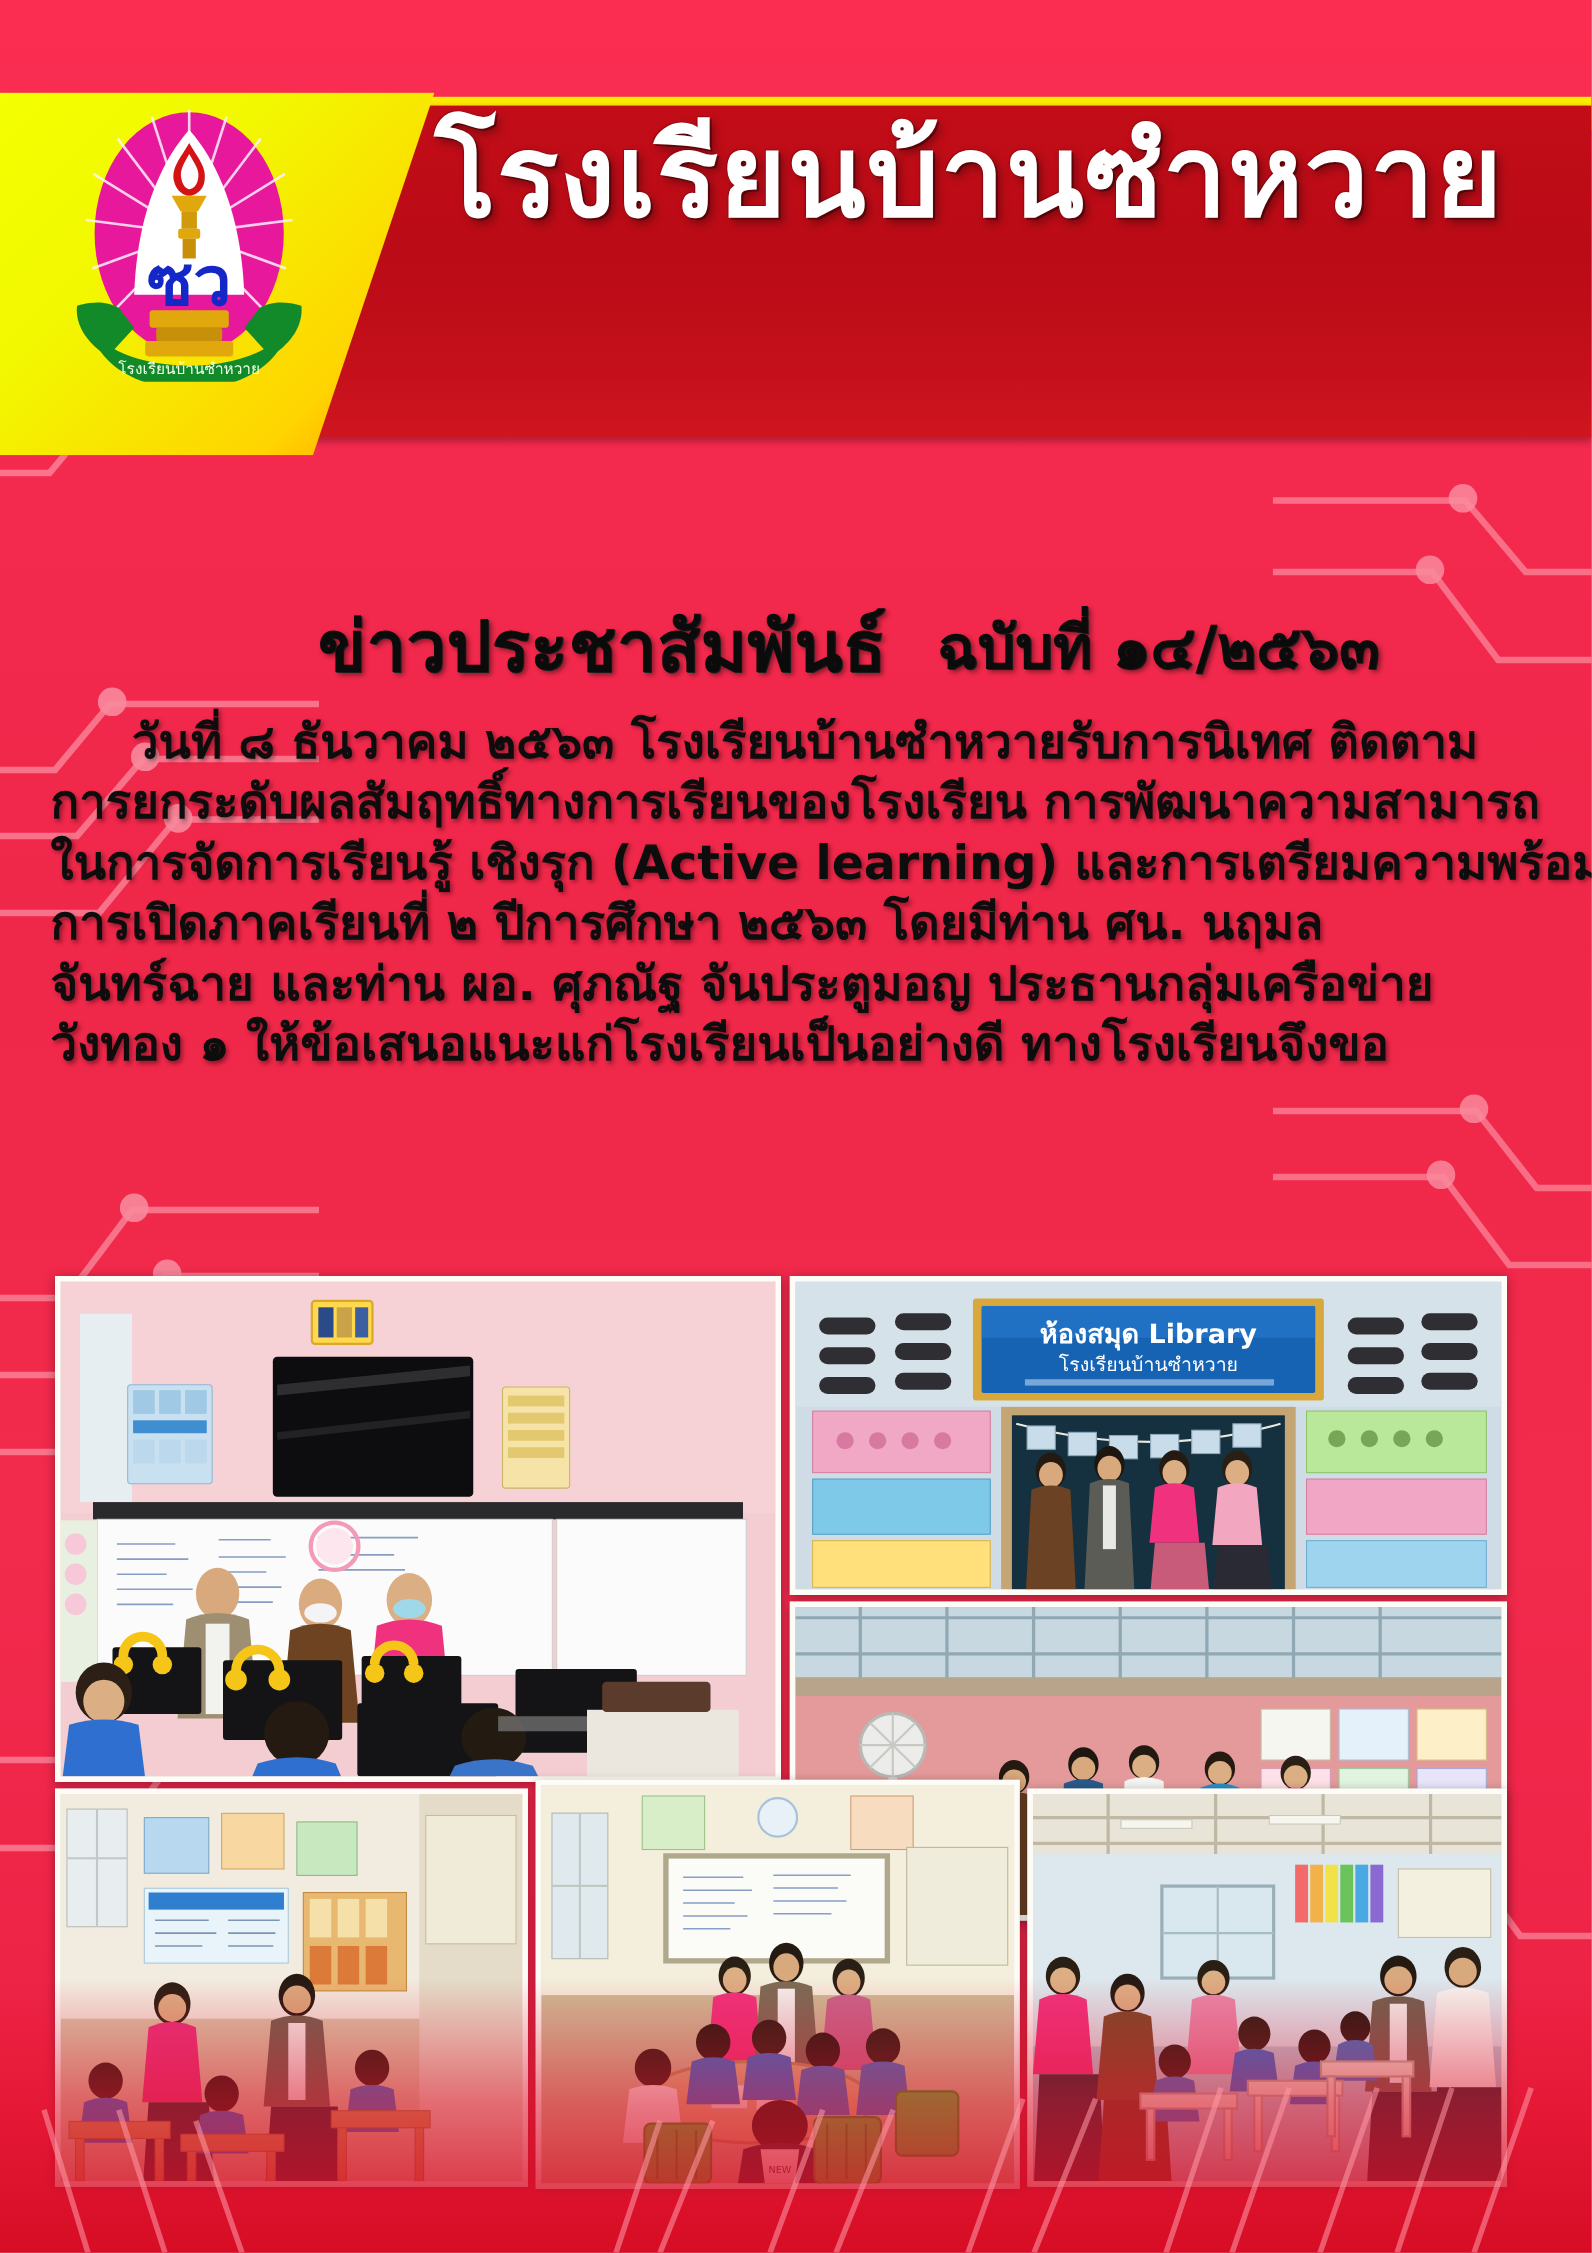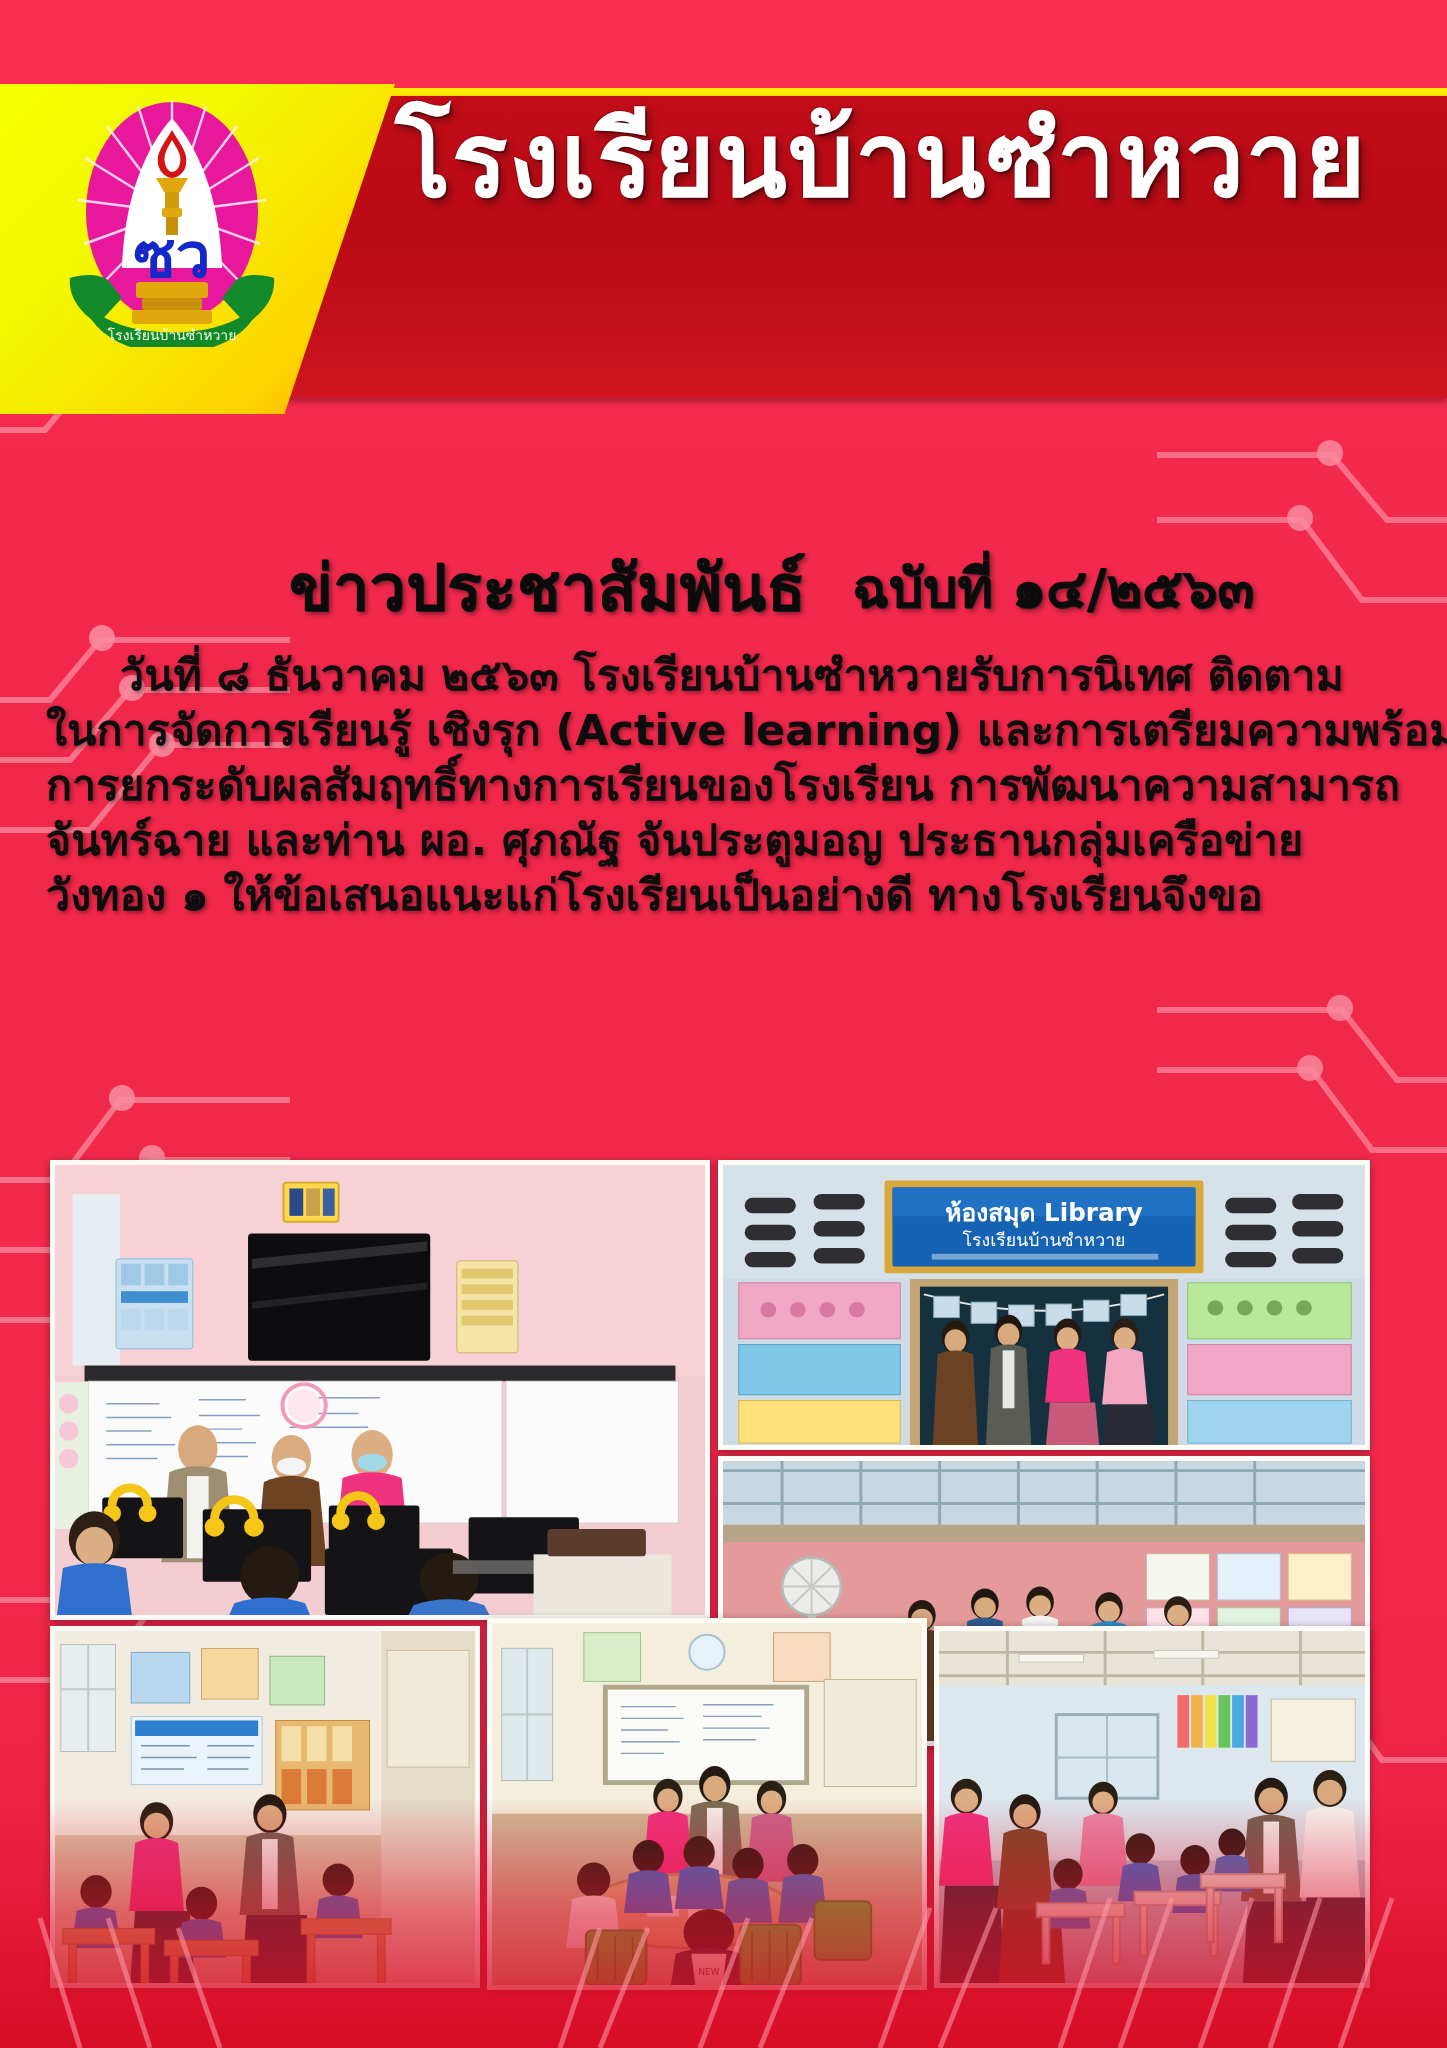--- a/index.html
+++ b/index.html
@@ -293,22 +293,23 @@
   </svg>
 
   <div class="school-name">โรงเรียนบ้านซำหวาย</div>
 
   <div class="headline-row">
     <span class="headline-main">ข่าวประชาสัมพันธ์</span><span class="headline-issue">ฉบับที่ ๑๔/๒๕๖๓</span>
   </div>
 
   <div class="body-text">
     <div class="body-line indent">วันที่ ๘ ธันวาคม ๒๕๖๓ โรงเรียนบ้านซำหวายรับการนิเทศ ติดตาม</div>
+    <div class="body-line">การยกระดับผลสัมฤทธิ์ทางการเรียนของโรงเรียน การพัฒนาความสามารถ</div>
     <div class="body-line">ในการจัดการเรียนรู้ เชิงรุก (Active learning) และการเตรียมความพร้อม</div>
-    <div class="body-line">การยกระดับผลสัมฤทธิ์ทางการเรียนของโรงเรียน การพัฒนาความสามารถ</div>
+    <div class="body-line">การเปิดภาคเรียนที่ ๒ ปีการศึกษา ๒๕๖๓ โดยมีท่าน ศน. นฤมล</div>
     <div class="body-line">จันทร์ฉาย และท่าน ผอ. ศุภณัฐ จันประตูมอญ ประธานกลุ่มเครือข่าย</div>
     <div class="body-line">วังทอง ๑ ให้ข้อเสนอแนะแก่โรงเรียนเป็นอย่างดี ทางโรงเรียนจึงขอ</div>
   </div>
 
   <div class="collage">
 
     <div class="photo ph-lab">
       <svg viewBox="0 0 660 460" preserveAspectRatio="none">
         <rect width="660" height="460" fill="#f3cdd1"></rect>
         <rect x="0" y="0" width="660" height="215" fill="#f6d2d6"></rect>

